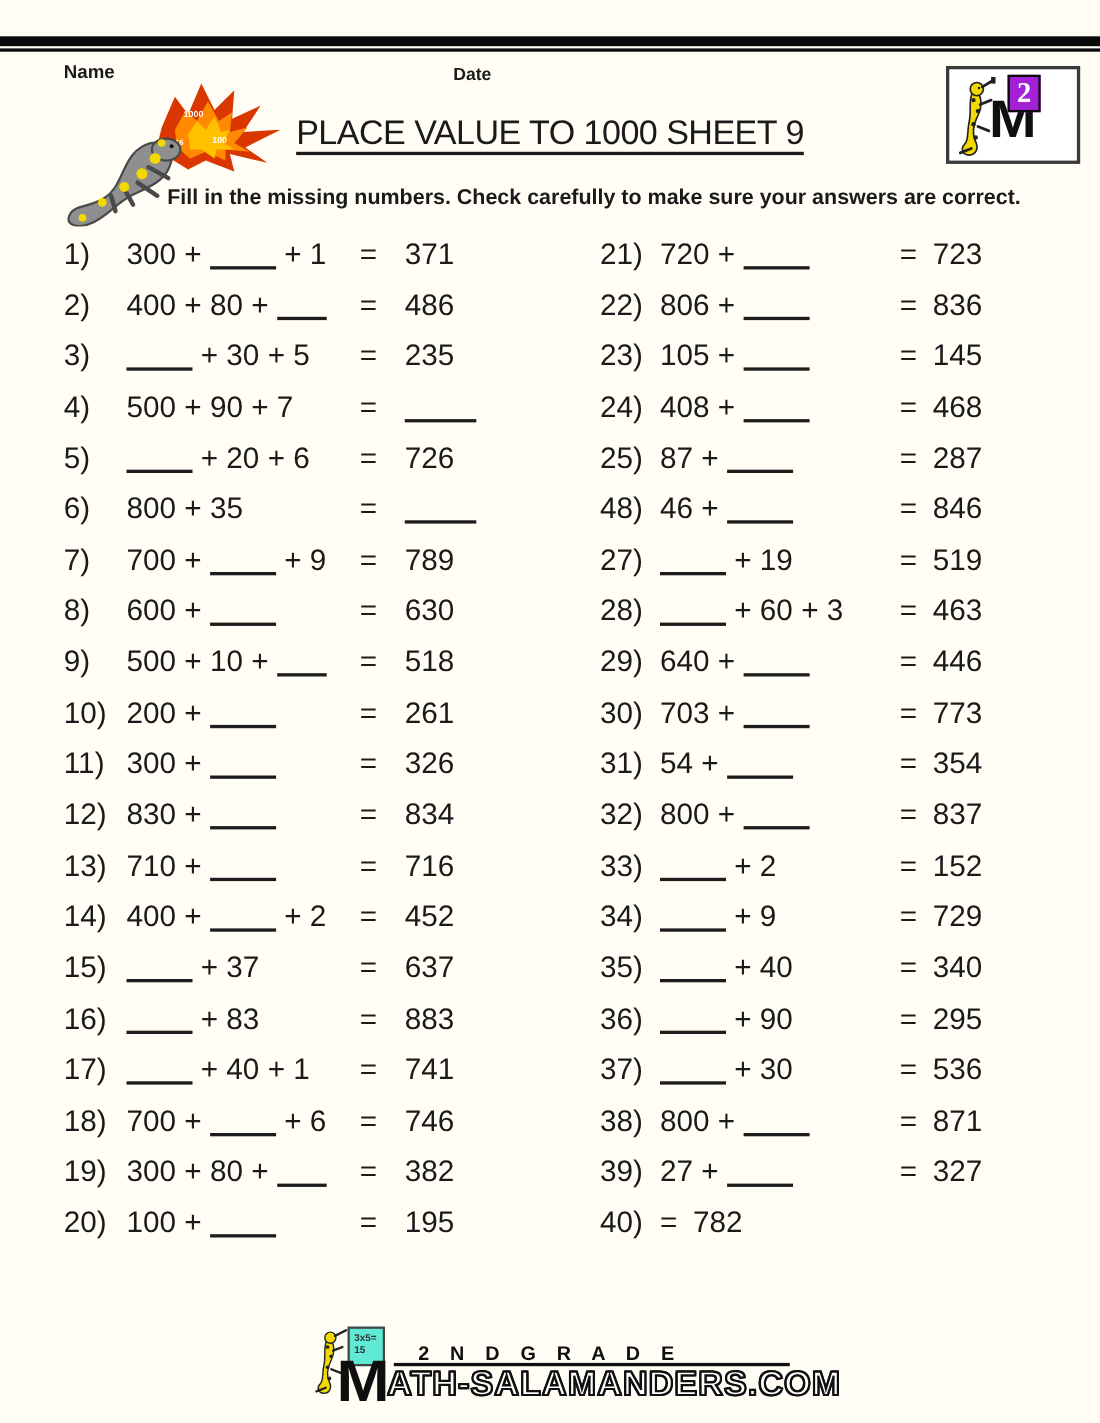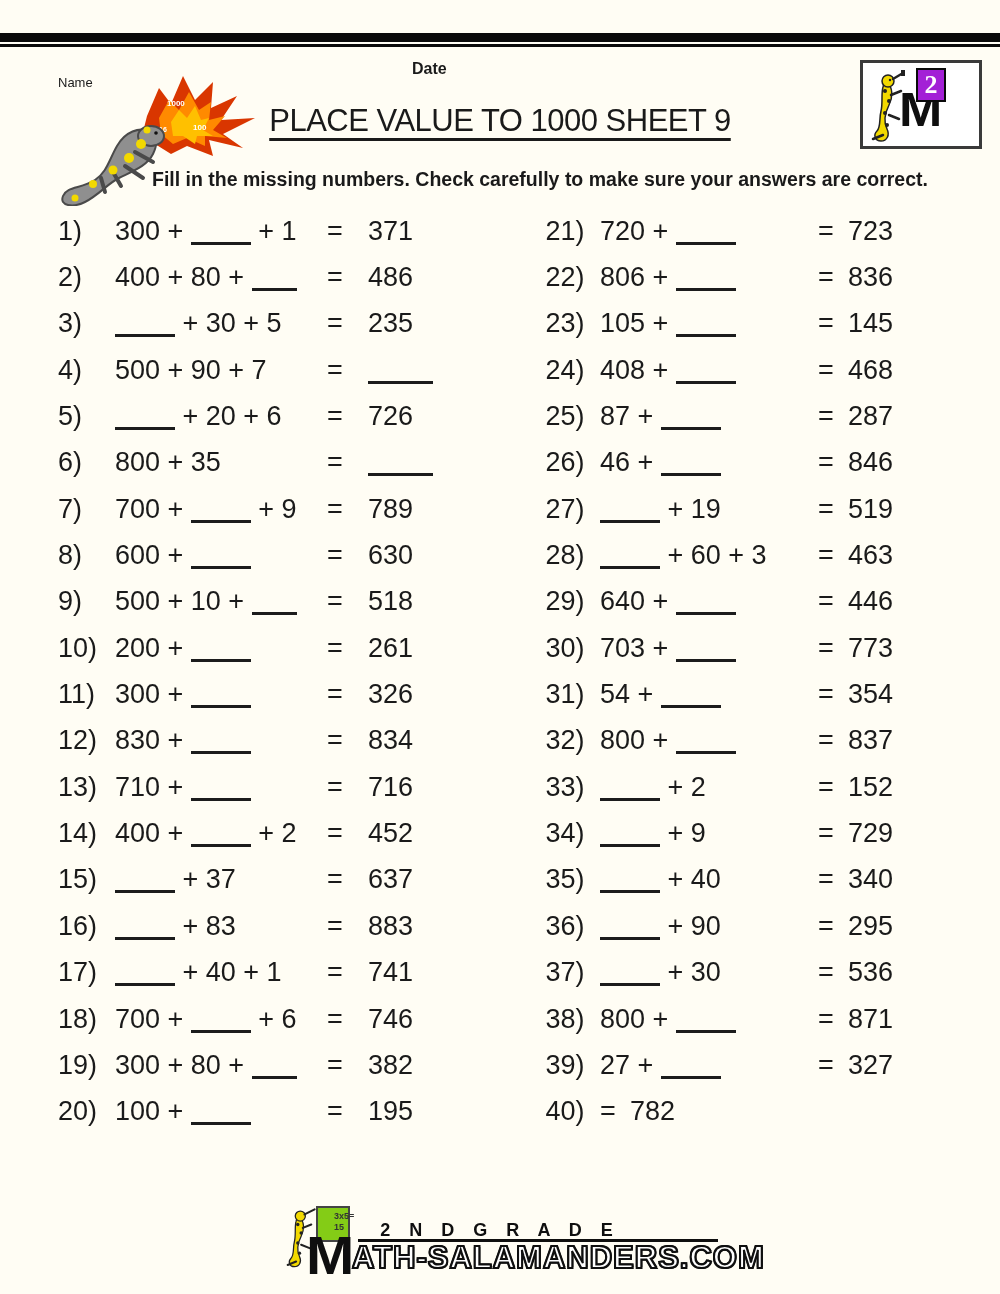--- a/index.html
+++ b/index.html
@@ -2,21 +2,21 @@
 <html><head>
 <meta charset="utf-8">
 <style>
   * { margin:0; padding:0; box-sizing:border-box; }
   body { font-family:"Liberation Sans", sans-serif; background:#ffffff; }
   .page { position:relative; width:1000px; height:1294px; background:#fffdf4; overflow:hidden; color:#1a1a1a; }
 
   .rule-thick { position:absolute; left:0; top:33px; width:100%; height:9px; background:#0a0a0a; }
   .rule-thin  { position:absolute; left:0; top:44px; width:100%; height:3px; background:#0a0a0a; }
 
-  .name-label { position:absolute; left:58px; top:75px; font-size:13px; font-weight:400; }
+  .name-label { position:absolute; left:58px; top:56px; font-size:17px; font-weight:700; }
   .date-label { position:absolute; left:412px; top:60px; font-size:16px; font-weight:700; }
 
   .title { position:absolute; left:0; top:103px; width:100%; text-align:center;
            font-size:31px; letter-spacing:-0.5px; font-weight:500;
            text-decoration:underline; text-decoration-thickness:3px; text-underline-offset:7px; }
   .instruction { position:absolute; left:110px; top:168px; width:860px; text-align:center;
            font-size:19.5px; font-weight:700; }
 
   
   .fire-salamander { position:absolute; left:55px; top:74px; width:205px; height:132px; }
@@ -41,22 +41,22 @@
   .p-expr { width:212px; }
   .col-right .p-expr { width:218px; }
   .p-eq   { width:41px; }
   .col-right .p-eq { width:30px; }
   .p-res  { }
   .blank { display:inline-block; height:0; border-bottom:3px solid #1c1c1c; vertical-align:-5px; }
 
   
   .footer-salamander { position:absolute; left:281px; top:1206px; width:42px; height:64px; }
   .footer-board { position:absolute; left:316px; top:1206px; width:34px; height:36px;
-        background:#84cc16; border:2px solid #444; font-size:9px; font-weight:700; color:#333;
-        line-height:1.2; padding:3px 0 0 16px; }
+        background:#5eead4; border:2px solid #444; font-size:9px; font-weight:700; color:#333;
+        line-height:1.2; padding:3px 0 0 4px; }
   .footer-m { position:absolute; left:306px; top:1222px; font-size:58px; font-weight:900; color:#0f0f0f;
         transform:scaleY(0.92); letter-spacing:-2px; }
   .footer-grade { position:absolute; left:0; top:1220px; width:100%; text-align:center;
         font-size:18px; font-weight:800; letter-spacing:7px; color:#0f0f0f; }
   .footer-line { position:absolute; left:358px; top:1239px; width:360px; height:3px; background:#0f0f0f; }
   .footer-site { position:absolute; left:352px; top:1240px; font-size:31px; font-weight:900;
         letter-spacing:1px; color:#ffffff; -webkit-text-stroke:2px #0f0f0f;
         text-shadow:1px 1px 0 #0f0f0f, -1px -1px 0 #0f0f0f, 1px -1px 0 #0f0f0f, -1px 1px 0 #0f0f0f; }
 </style>
 </head>
@@ -283,21 +283,21 @@
     </div>
 
     <div class="problem-row">
       <span class="p-num">25)</span>
       <span class="p-expr">87 + <span class="blank" style="width: 60px;"></span></span>
       <span class="p-eq">=</span>
       <span class="p-res">287</span>
     </div>
 
     <div class="problem-row">
-      <span class="p-num">26)</span>
+      <span class="p-num">48)</span>
       <span class="p-expr">46 + <span class="blank" style="width: 60px;"></span></span>
       <span class="p-eq">=</span>
       <span class="p-res">846</span>
     </div>
 
     <div class="problem-row">
       <span class="p-num">27)</span>
       <span class="p-expr"><span class="blank" style="width: 60px;"></span> + 19</span>
       <span class="p-eq">=</span>
       <span class="p-res">519</span>

